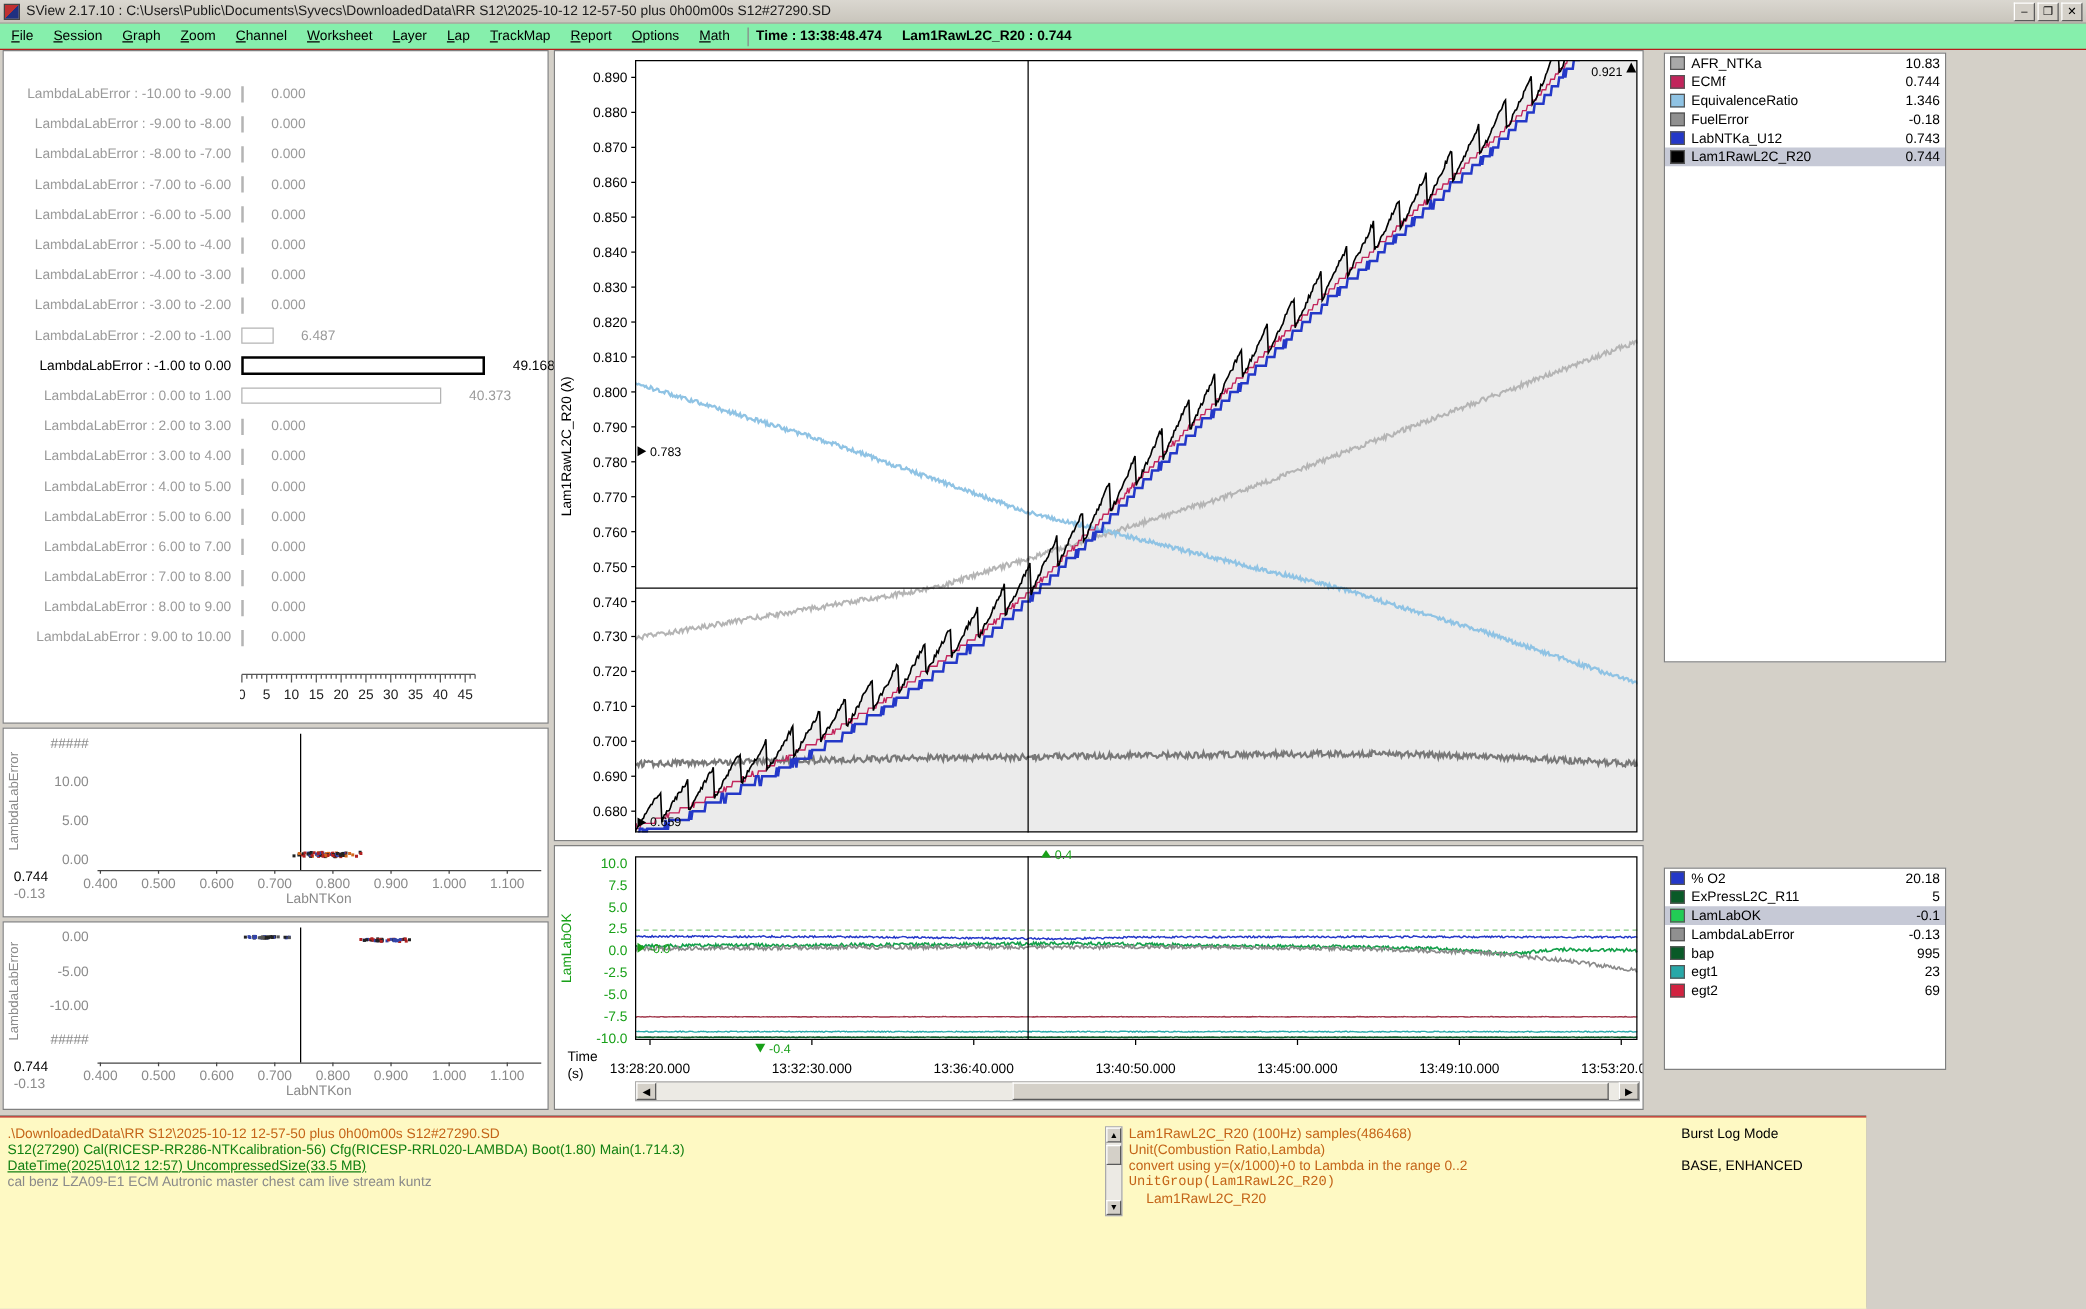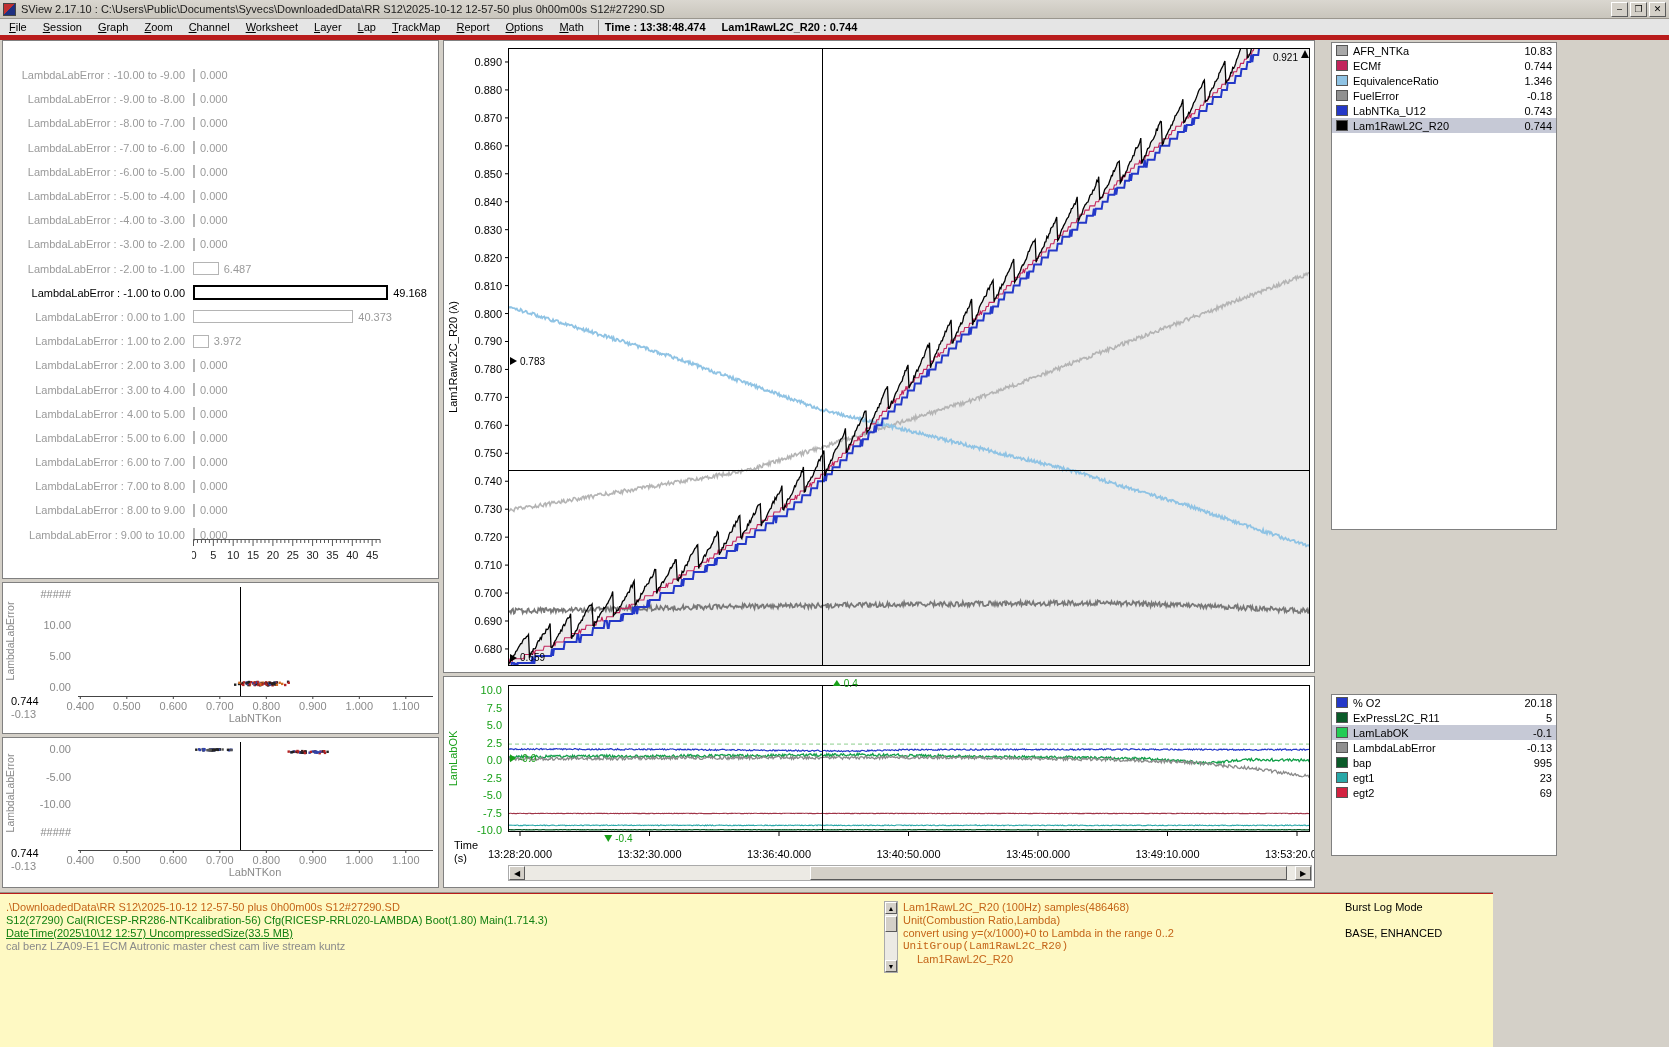--- a/index.html
+++ b/index.html
@@ -3,40 +3,40 @@
 <meta charset="utf-8">
 <style>
   *{box-sizing:border-box;margin:0;padding:0}
   body{width:1669px;height:1047px;background:#d4d0c8;font-family:"Liberation Sans","DejaVu Sans",sans-serif;font-size:11px;color:#000;overflow:hidden}
   .window{position:relative;width:1669px;height:1047px}
   .titlebar{position:absolute;left:0;top:0;width:100%;height:19px;background:linear-gradient(#dad7d0,#c9c5bc);display:flex;align-items:center;padding:0 3px;border-bottom:1px solid #9a968e}
   .sysicon{width:13px;height:13px;margin-right:5px;background:linear-gradient(135deg,#c03030 50%,#203080 50%);border:1px solid #444;flex:none}
   .title-text{flex:1;color:#1a1a1a;white-space:nowrap;overflow:hidden}
   .tb-btns{display:flex;gap:2px}
   .tb-btn{width:17px;height:15px;background:#d4d0c8;border:1px solid;border-color:#fff #5a5a5a #5a5a5a #fff;font-size:9px;line-height:12px;text-align:center;cursor:default}
-  .menubar{position:absolute;left:0;top:19px;width:100%;height:21px;background:#e5e5e5;border-bottom:5px solid #b91c1c;display:flex;align-items:center;padding-left:1px}
+  .menubar{position:absolute;left:0;top:19px;width:100%;height:21px;background:#86efac;border-bottom:1px solid #b91c1c;display:flex;align-items:center;padding-left:1px}
   .menu-item{padding:3px 8px;white-space:nowrap}
   .menu-sep{width:1px;height:15px;background:#888;margin:0 6px}
   .menu-status{font-weight:bold;white-space:nowrap}
   .menu-status2{font-weight:bold;white-space:nowrap;padding-left:16px}
   .panel{position:absolute;background:#fff;border:1px solid #808080}
   #hist-panel{left:2px;top:40px;width:437px;height:539px}
   #scatter1-panel{left:2px;top:582px;width:437px;height:152px}
   #scatter2-panel{left:2px;top:737px;width:437px;height:151px}
   #main-panel{left:443px;top:40px;width:872px;height:633px}
   #sub-panel{left:443px;top:676px;width:872px;height:212px}
   #chan1-panel{left:1331px;top:42px;width:226px;height:488px}
   #chan2-panel{left:1331px;top:694px;width:226px;height:162px}
   #hist-rows{position:absolute;left:0;top:22px;width:100%}
   .hist-row{display:flex;align-items:center;height:24.2px}
   .hl{width:182px;text-align:right;color:#9a9a9a;flex:none;white-space:nowrap}
   .hist-row.sel .hl{color:#000}
   .hbar{height:13px;margin-left:8px;border:1px solid #b4b4b4;background:#fff;flex:none}
   .hbar.hbs{border:2px solid #000;height:15px}
-  .hv{margin-left:5px;color:#9a9a9a}
+  .hv{margin-left:22px;color:#9a9a9a}
   .hist-row.sel .hv{color:#000}
   #hist-axis{position:absolute;left:189px;top:497px}
   .chrow{display:flex;align-items:center;height:15px;padding:0 4px}
   .chrow.sel{background:#c6c9d6}
   .chip{width:12px;height:11px;border:1px solid #555;margin-right:5px;flex:none}
   .chn{flex:1;white-space:nowrap}
   .chv{white-space:nowrap}
   .hscroll{position:absolute;left:64px;top:188px;width:804px;height:16px;background:#eceae4;border:1px solid #aaa;display:flex}
   .sbtn{width:16px;height:14px;background:#d4d0c8;border:1px solid;border-color:#fff #5a5a5a #5a5a5a #fff;font-size:8px;text-align:center;line-height:13px;flex:none}
   .strack{position:relative;flex:1}
@@ -137,25 +137,20 @@
         </div>
         <div class="hist-row sel">
           <div class="hl">LambdaLabError : -1.00 to 0.00</div>
           <div class="hbar hbs" style="width: 195.197px;"></div>
           <div class="hv">49.168</div>
         </div>
         <div class="hist-row">
           <div class="hl">LambdaLabError : 0.00 to 1.00</div>
           <div class="hbar" style="width: 160.281px;"></div>
           <div class="hv">40.373</div>
-        </div>
-        <div class="hist-row">
-          <div class="hl">LambdaLabError : 1.00 to 2.00</div>
-          <div class="hbar" style="width: 15.7688px;"></div>
-          <div class="hv">3.972</div>
         </div>
         <div class="hist-row">
           <div class="hl">LambdaLabError : 2.00 to 3.00</div>
           <div class="hbar" style="width: 2px;"></div>
           <div class="hv">0.000</div>
         </div>
         <div class="hist-row">
           <div class="hl">LambdaLabError : 3.00 to 4.00</div>
           <div class="hbar" style="width: 2px;"></div>
           <div class="hv">0.000</div>

